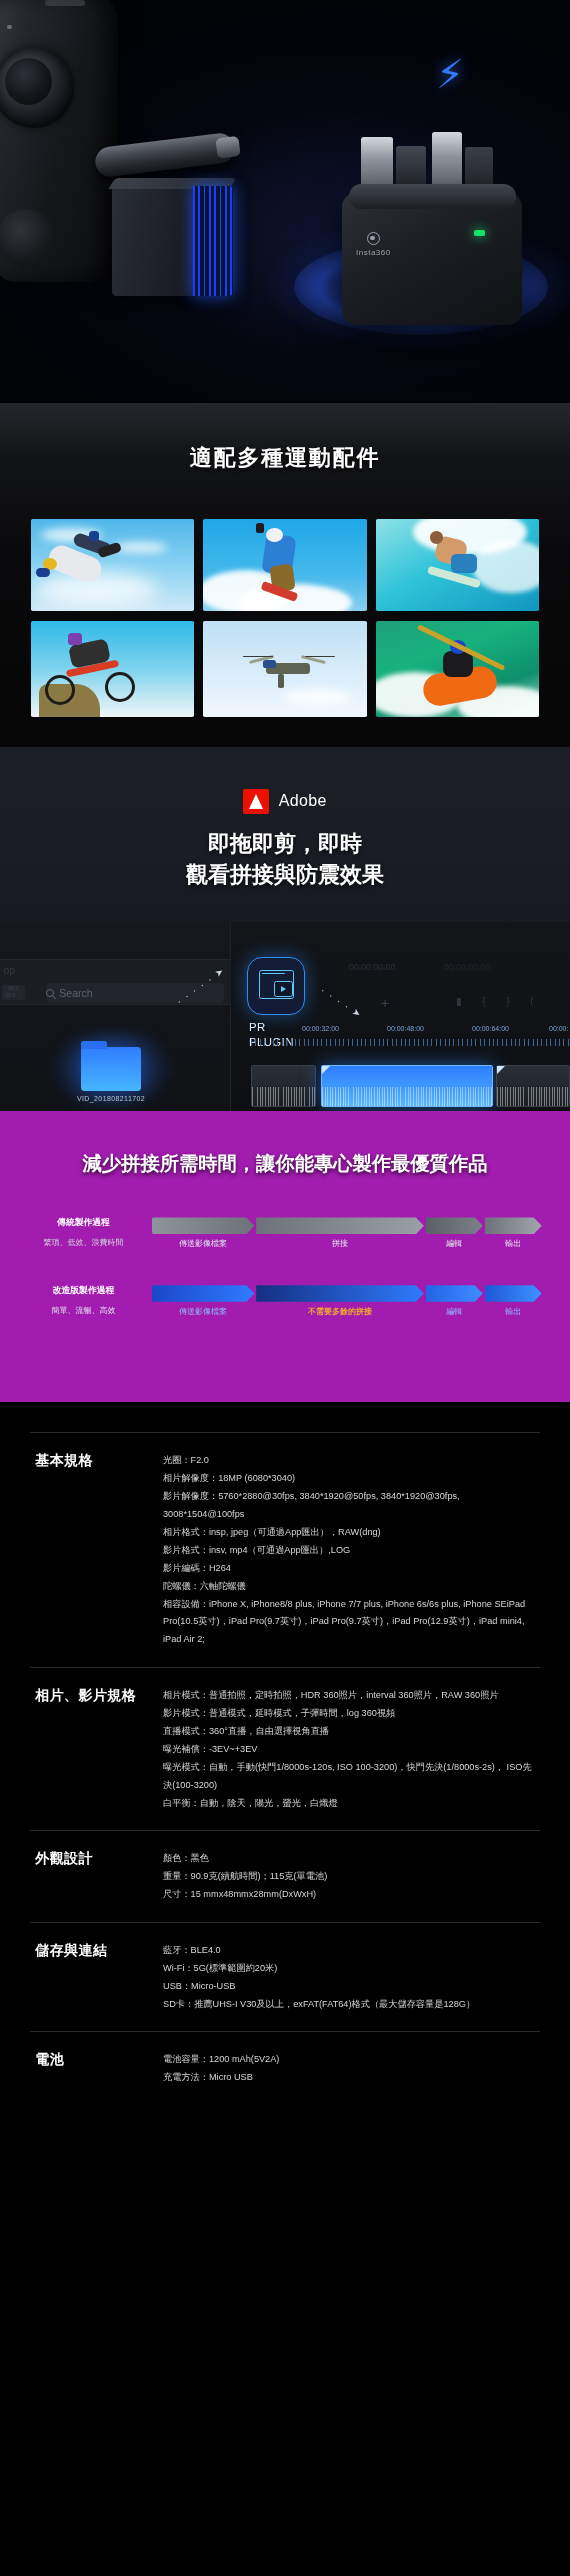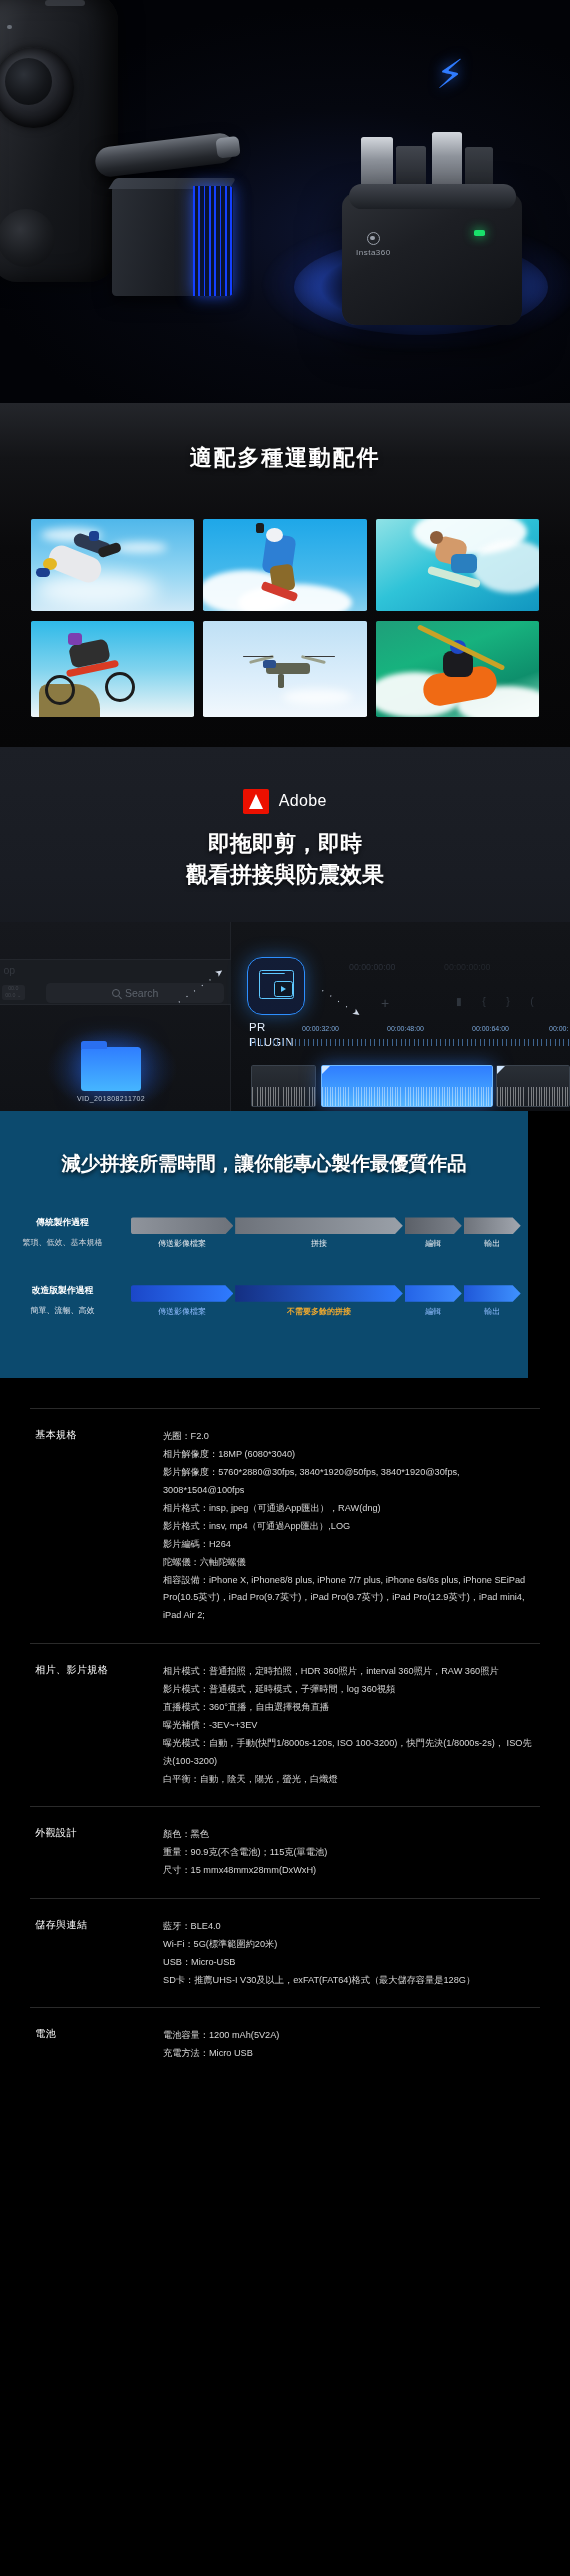--- a/index.html
+++ b/index.html
@@ -167,21 +167,21 @@
   }
   .ed-left{ position:absolute; left:0; top:0; width:231px; height:189px;
     background:linear-gradient(180deg,#16181d 0%,#101216 100%); border-right:0.9px solid #202329; }
   .ed-bar{ position:absolute; left:0; top:37px; width:231px; height:46px;
     background:#1a1d22; border-top:0.9px solid #23262c; border-bottom:0.9px solid #23262c;}
   .ed-label{ position:absolute; left:3.5px; top:42px; color:#34383f; font-size:10.5px;}
   .ed-select{ position:absolute; left:1.8px; top:63px; width:23px;height:15px;border-radius:2.6px;
     background:#23262c; color:#41454c; font-size:5.3px; text-align:center; line-height:7px;}
   .search{
     position:absolute; left:46px; top:61px; width:178px; height:19.3px; border-radius:4.4px;
-    background:#22252b; display:flex; align-items:center; justify-content:center; gap:5.3px;
+    background:#22252b; display:flex; align-items:center; gap:5.3px;
   }
   .search .mg{ width:8px;height:8px;border:1.3px solid #5d636c;border-radius:50%;position:relative;}
   .search .mg:after{content:"";position:absolute;right:-3.5px;bottom:-2.6px;width:4.4px;height:1.3px;background:#5d636c;transform:rotate(45deg);}
   .search .txt{ color:#5d636c; font-size:10.5px;}
   .folder{
     position:absolute; left:81px; top:125px; width:60px; height:44px; border-radius:3.5px;
     background:linear-gradient(180deg,#2f7dff 0%,#46b6ff 100%);
     box-shadow:0 0 26px rgba(40,110,255,.55);
   }
   .folder:before{
@@ -220,21 +220,21 @@
     box-shadow:0 0 19.3px rgba(50,130,255,.55);}
   .wavef{ position:absolute; left:0; bottom:0; width:100%; height:19.3px; opacity:.55;
     background:repeating-linear-gradient(90deg, rgba(255,255,255,.75) 0 0.9px, transparent 0.9px 2.6px);}
   .corner{ position:absolute; left:0; top:0; width:0;height:0;
     border-top:8px solid #cfe6ff; border-right:8px solid transparent;}
   .arrow-dot{ position:absolute; color:#cfd8e6; font-size:9.6px; letter-spacing:1.8px;}
   .plus{ position:absolute; left:381px; top:73px; color:#3a4049; font-size:14px;}
   .tl-icons{ position:absolute; left:456px; top:73px; color:#2e343c; font-size:10.5px; letter-spacing:8.8px;}
 
   
-  .compare{ width:528px; background:#0c4a6e; padding:39px 0 46px; }
+  .compare{ width:570px; background:#a21caf; padding:39px 0 70px; }
   .cmp-h{ text-align:center; font-size:19.3px; font-weight:bold; color:#fff; margin-bottom:40px;
     text-shadow:0 1.8px 4.4px rgba(0,0,0,.75); }
   .bar-block{ width:517px; margin:0 auto 30px; position:relative; }
   .bar-side{ position:absolute; left:0; top:0; width:114px; text-align:center;}
   .bar-side .t1{ font-size:8.8px; font-weight:bold; color:#fff; margin-bottom:8px;}
   .bar-side .t2{ font-size:8px; color:#cfd3da;}
   .bar-side.blue .t2{ color:#dfe4ec;}
   .bar-track{ margin-left:125px; height:16.7px; display:flex; }
   .seg{ position:relative; height:16.7px; margin-right:1.8px; }
   .seg .chev{ position:absolute; left:0; top:0; width:100%; height:100%;
@@ -251,21 +251,21 @@
   .seg-lab{ position:absolute; top:21px; left:0; width:100%; text-align:center; font-size:8px; color:#e7eaef; white-space:nowrap;}
   .seg-lab.bl{ color:#8fbcff; }
   .seg-lab.or{ color:#f0a92e; font-weight:bold;}
 
   
   .specs{ width:570px; background:#000; padding:30px 0 61px; }
   .specs-h{ font-size:14px; font-weight:bold; color:#fff; margin:0 0 12.3px 30px; letter-spacing:0.9px;}
   .specs-inner{ width:510px; margin:0 auto; }
   .hr{ height:0.9px; background:#2a2a2a; width:100%;}
   .srow{ display:flex; padding:19.3px 0 17.5px; }
-  .srow .k{ width:133px; flex:0 0 133px; font-size:10px; font-weight:normal; color:#fff; padding-left:5.3px; letter-spacing:0.4px;}
+  .srow .k{ width:133px; flex:0 0 133px; font-size:14px; font-weight:bold; color:#fff; padding-left:5.3px; letter-spacing:0.4px;}
   .srow .v{ flex:1; font-size:9.2px; line-height:1.95; color:#d7d7d7; }
   .srow .v div{ white-space:normal; }
 </style>
 </head>
 <body>
 
 <div class="page">
 
   <section class="hero">
     <div class="hero-glow"></div>
@@ -432,21 +432,21 @@
       </div>
     </div>
   </section>
 
   <section class="compare">
     <h2 class="cmp-h">減少拼接所需時間，讓你能專心製作最優質作品</h2>
 
     <div class="bar-block">
       <div class="bar-side">
         <div class="t1">傳統製作過程</div>
-        <div class="t2">繁瑣、低效、基本規格</div>
+        <div class="t2">繁瑣、低效、浪費時間</div>
       </div>
       <div class="bar-track gray">
         <div class="seg first" style="width:27%">
           <span class="chev"></span>
           <span class="seg-lab">傳送影像檔案</span>
         </div>
         <div class="seg" style="width:44%">
           <span class="chev g2"></span>
           <span class="seg-lab">拼接</span>
         </div>
@@ -516,21 +516,21 @@
           <div>曝光模式：自動，手動(快門1/8000s-120s, ISO 100-3200)，快門先決(1/8000s-2s)， ISO先決(100-3200)</div>
           <div>白平衡：自動，陰天，陽光，螢光，白熾燈</div>
         </div>
       </div>
 
       <div class="hr"></div>
       <div class="srow">
         <div class="k">外觀設計</div>
         <div class="v">
           <div>顏色：黑色</div>
-          <div>重量：90.9克(不含電池)；115克(單電池)</div>
+          <div>重量：90.9克(續航時間)；115克(單電池)</div>
           <div>尺寸：15 mmx48mmx28mm(DxWxH)</div>
         </div>
       </div>
 
       <div class="hr"></div>
       <div class="srow">
         <div class="k">儲存與連結</div>
         <div class="v">
           <div>藍牙：BLE4.0</div>
           <div>Wi-Fi：5G(標準範圍約20米)</div>

